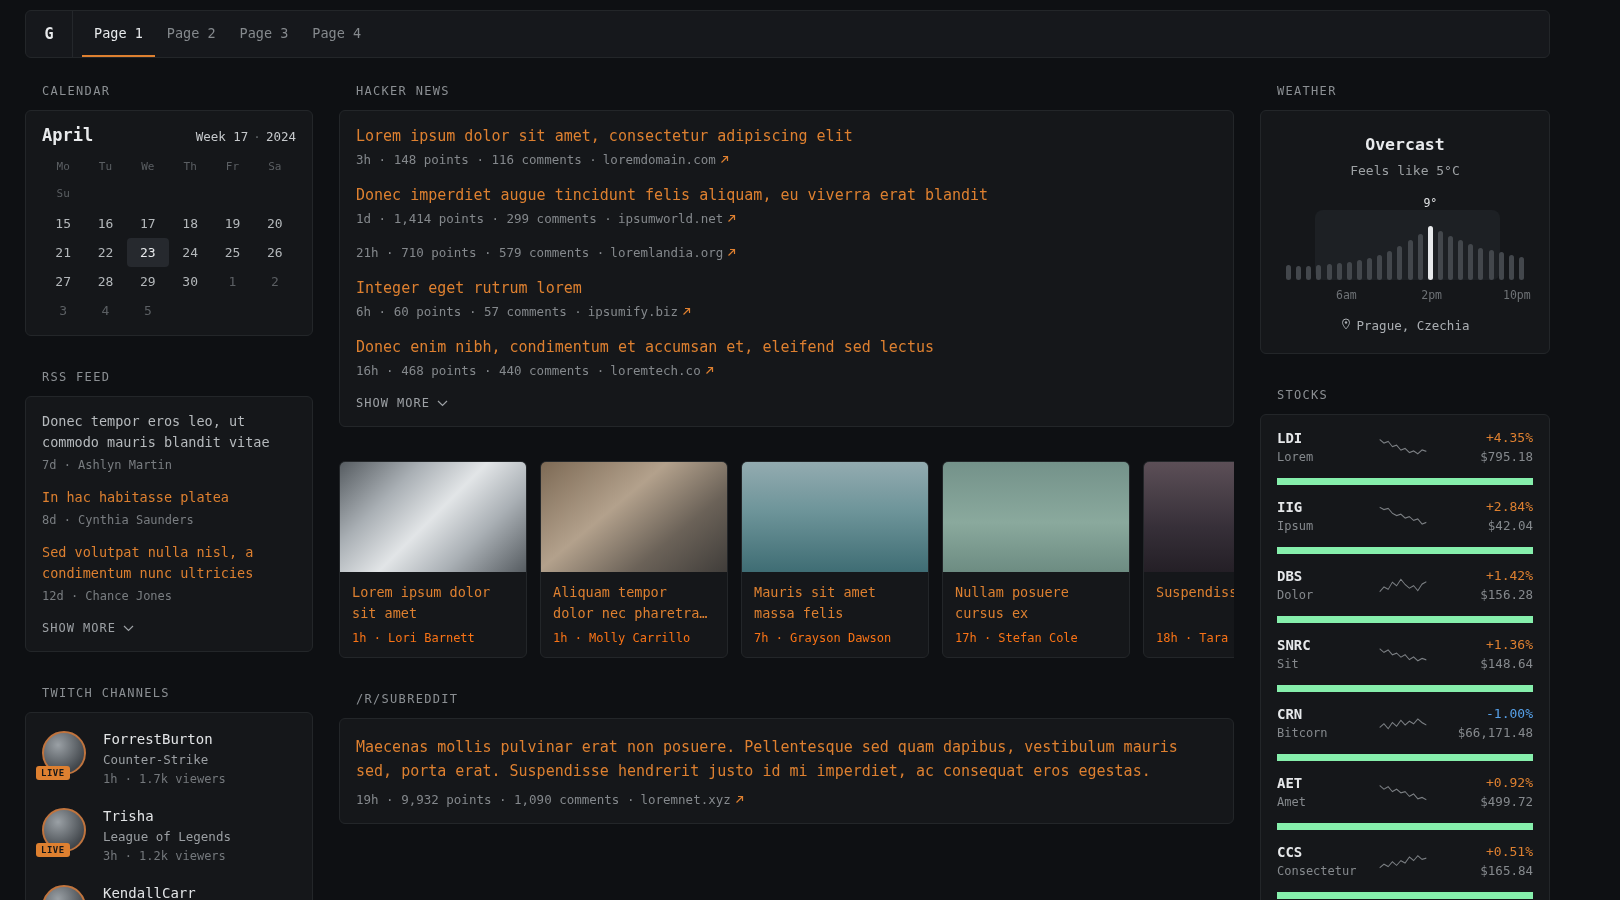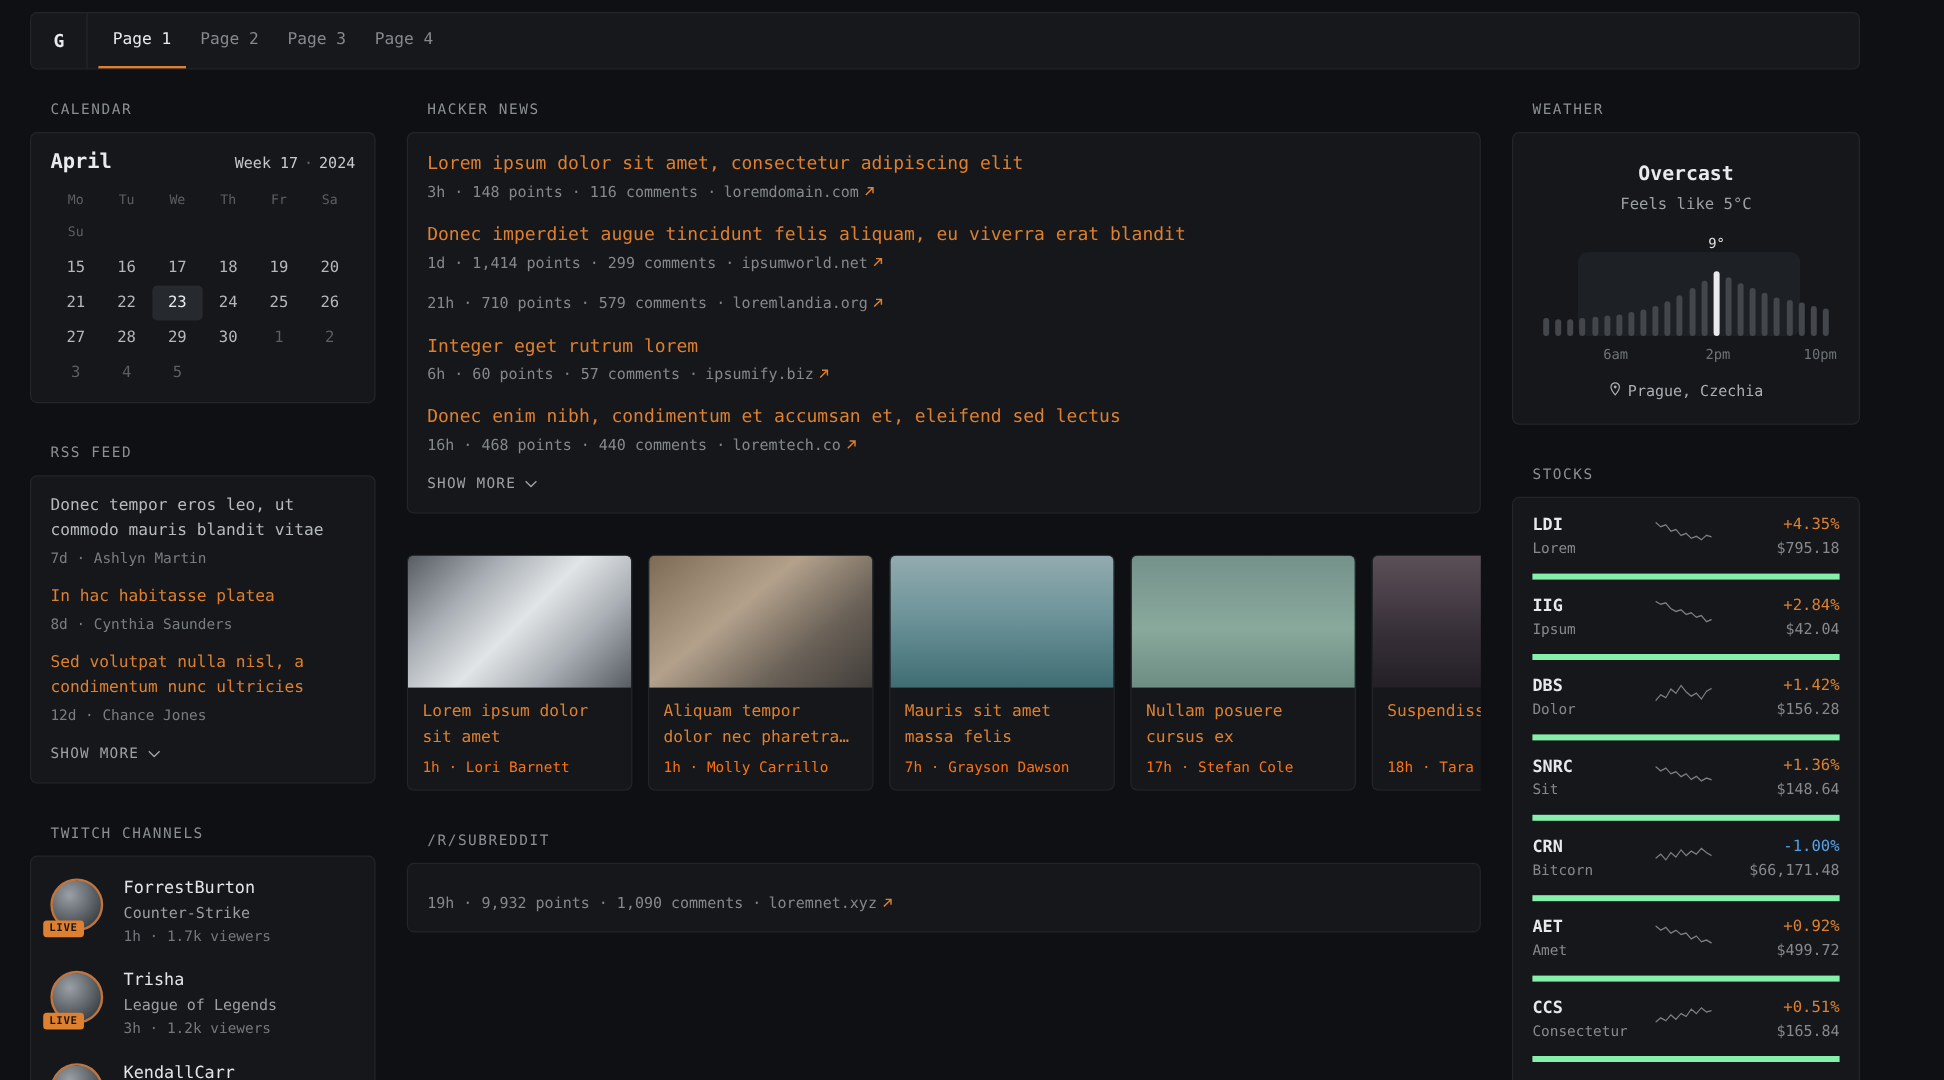--- a/index.html
+++ b/index.html
@@ -138,22 +138,22 @@
   .w-times{position:relative;height:14px;margin-top:8px}
   .w-times span{position:absolute;transform:translateX(-50%);font-size:11.5px;color:#6e7276}
   .w-times span:nth-child(1){left:27.1%}
   .w-times span:nth-child(2){left:60.4%}
   .w-times span:nth-child(3){left:93.7%}
   .w-loc{margin-top:16px;display:flex;justify-content:center;align-items:center;gap:6px;font-size:12.5px;color:#aaaeb2}
   .w-loc svg{flex-shrink:0}
 
   
   .stocks-card{padding:1px 16px}
-  .stock-row{display:flex;align-items:flex-start;padding:14px 0;cursor:pointer}
-  .stock-row + .stock-row{border-top:5px solid #86efac}
+  .stock-row{display:flex;align-items:flex-end;padding:14px 0;cursor:pointer}
+  .stock-row + .stock-row{border-top:7px solid #86efac}
   .stock-id{width:96px}
   .ticker{font-size:14px;font-weight:600;color:#e6e8ea}
   .sname{font-size:12px;color:var(--txt-dim);margin-top:4px;white-space:nowrap}
   .spark{flex:1;height:30px;margin:0 6px;color:#7b7f83}
   .stock-val{width:100px;text-align:right}
   .chg{font-size:13px}
   .chg.up{color:var(--accent)}
   .chg.down{color:var(--down)}
   .price{font-size:12.5px;color:var(--txt-dim);margin-top:4px}
 </style>
@@ -404,20 +404,21 @@
               <div class="video-title">Suspendisse diam</div>
               <div class="video-meta">18h · Tara</div>
             </div>
           </div>
         </div>
       </section>
 
       <section>
         <h2 class="wtitle">/R/SUBREDDIT</h2>
         <div class="card sub-card">
+          <div class="sub-title">Maecenas mollis pulvinar erat non posuere. Pellentesque sed quam dapibus, vestibulum mauris sed, porta erat. Suspendisse hendrerit justo id mi imperdiet, ac consequat eros egestas.</div>
           <div class="hn-meta">
             <span>19h · 9,932 points · 1,090 comments ·</span>
             <span class="domain-link">
                 <span>loremnet.xyz</span>
                 <span class="ext-icon">
                   <svg width="9" height="9" viewBox="0 0 9 9">
                     <path d="M1.5 7.5L7.5 1.5M3 1.5h4.5V6" stroke="currentColor" stroke-width="1.2" fill="none"></path>
                   </svg>
                 </span>
               </span>

